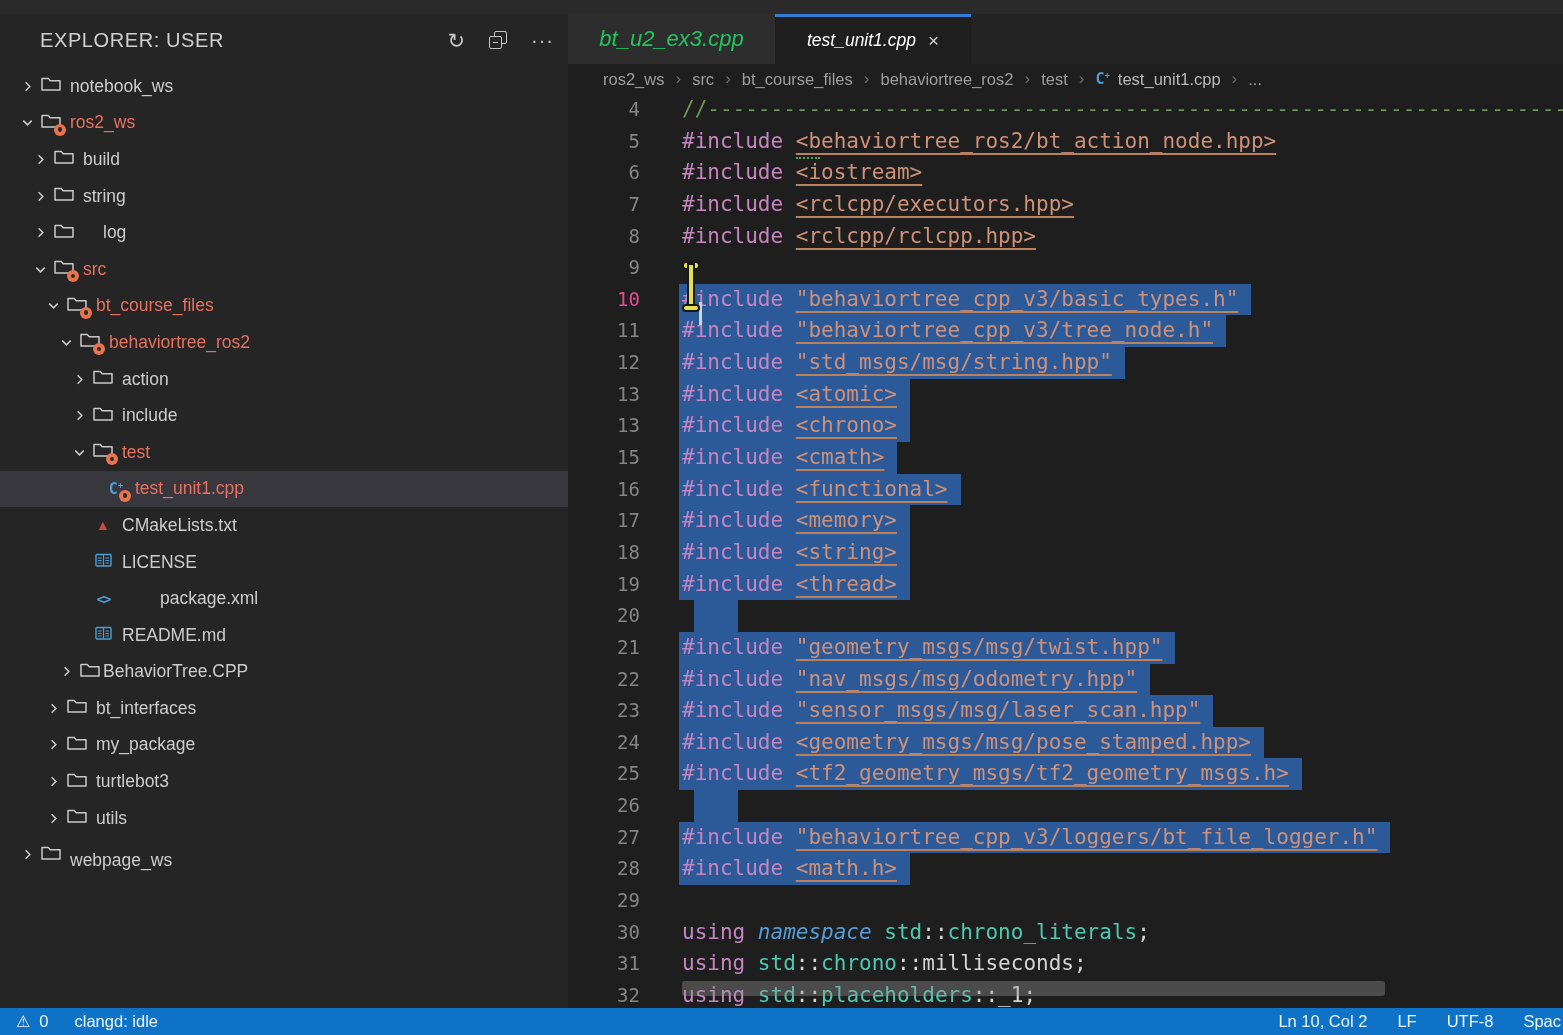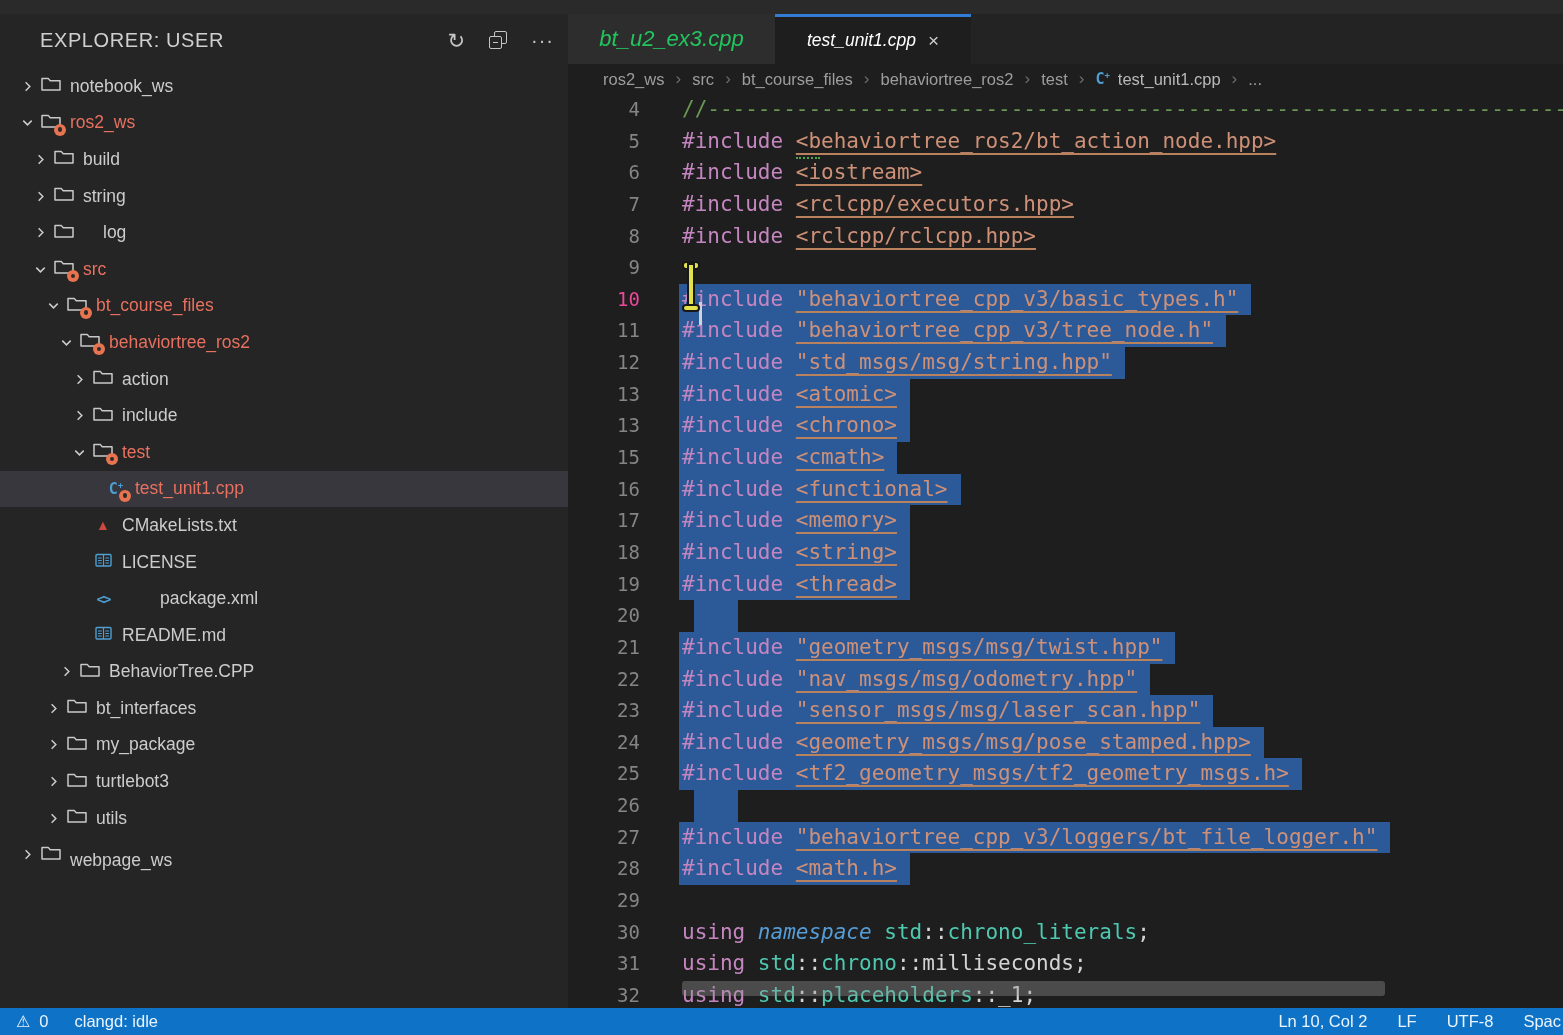--- a/index.html
+++ b/index.html
@@ -314,21 +314,21 @@
           <span class="tchev" style="left: 57px;">
             <svg width="15" height="15" viewBox="0 0 16 16">
               <path d="M6 3.5 L10.5 8 L6 12.5" fill="none" stroke="#cccccc" stroke-width="1.6"></path>
             </svg>
           </span>
           <span class="ticon" style="left: 79px;">
             <span><svg width="20" height="16" viewBox="0 0 20 16">
                 <path d="M1 14 V2.6 h6.4 l1.8 2.2 H19 V14 Z" fill="none" stroke="#c9c9c9" stroke-width="1.5" stroke-linejoin="round"></path>
               </svg></span>
           </span>
-          <span class="tlabel" style="left: 109px;">BehaviorTree.CPP</span>
+          <span class="tlabel" style="left: 103px;">BehaviorTree.CPP</span>
         </div>
         <div class="trow">
           <span class="tchev" style="left: 44px;">
             <svg width="15" height="15" viewBox="0 0 16 16">
               <path d="M6 3.5 L10.5 8 L6 12.5" fill="none" stroke="#cccccc" stroke-width="1.6"></path>
             </svg>
           </span>
           <span class="ticon" style="left: 66px;">
             <span><svg width="20" height="16" viewBox="0 0 20 16">
                 <path d="M1 14 V2.6 h6.4 l1.8 2.2 H19 V14 Z" fill="none" stroke="#c9c9c9" stroke-width="1.5" stroke-linejoin="round"></path>

